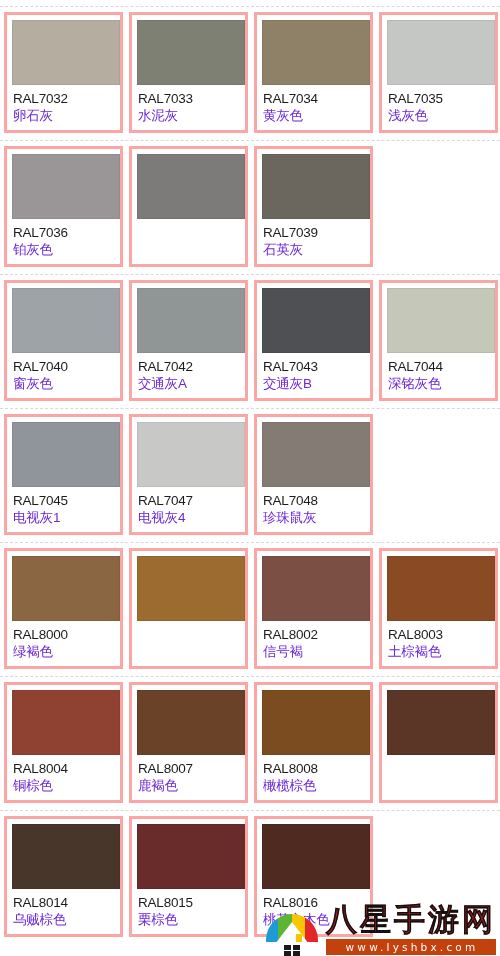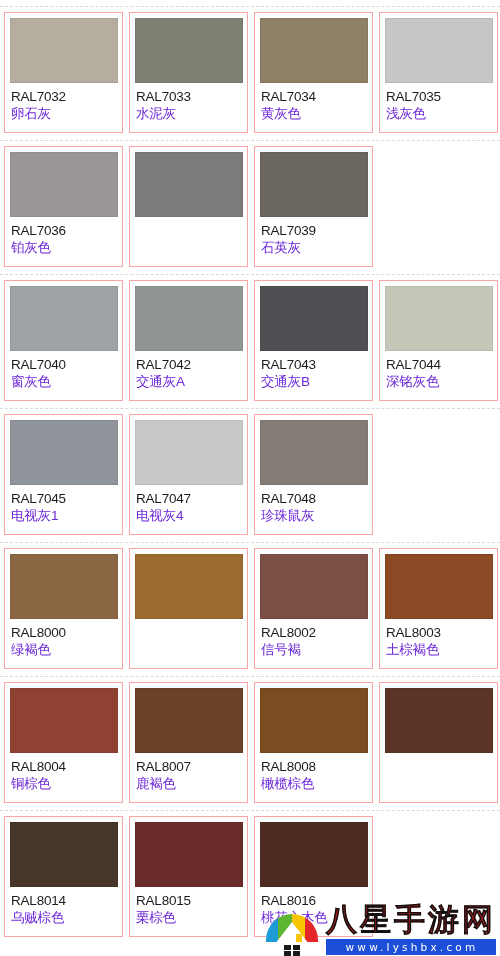--- a/index.html
+++ b/index.html
@@ -37,21 +37,21 @@
   }
   .row-sep {
     height: 0;
     border-top: 1px dashed #d9d9d9;
     margin: 0 0 0 0;
   }
   .card {
     width: 119px;
     box-sizing: border-box;
     background: #ffffff;
-    border: 1px solid #fca5a5;
+    border: 3px solid #fca5a5;
     margin: 5px 2px 0 4px;
     padding: 5px 5px 4px 5px;
     height: 121px;
   }
   .swatch {
     width: 108px;
     height: 65px;
     display: block;
     border: 1px solid rgba(0,0,0,0.06);
     box-sizing: border-box;
@@ -97,21 +97,21 @@
   .wm-title {
     font-size: 31px;
     font-weight: bold;
     color: #b91c1c;
     letter-spacing: 3px;
     line-height: 34px;
     font-family: "DejaVu Sans", sans-serif;
     -webkit-text-stroke: 0.5px #111;
   }
   .wm-url {
-    background: #1d4ed8;
+    background: #c2410c;
     color: #ffffff;
     font-size: 10.5px;
     letter-spacing: 3.2px;
     text-align: center;
     padding: 2px 4px 2px 6px;
     line-height: 12px;
     font-family: "DejaVu Sans", sans-serif;
   }
 </style>
 </head>

